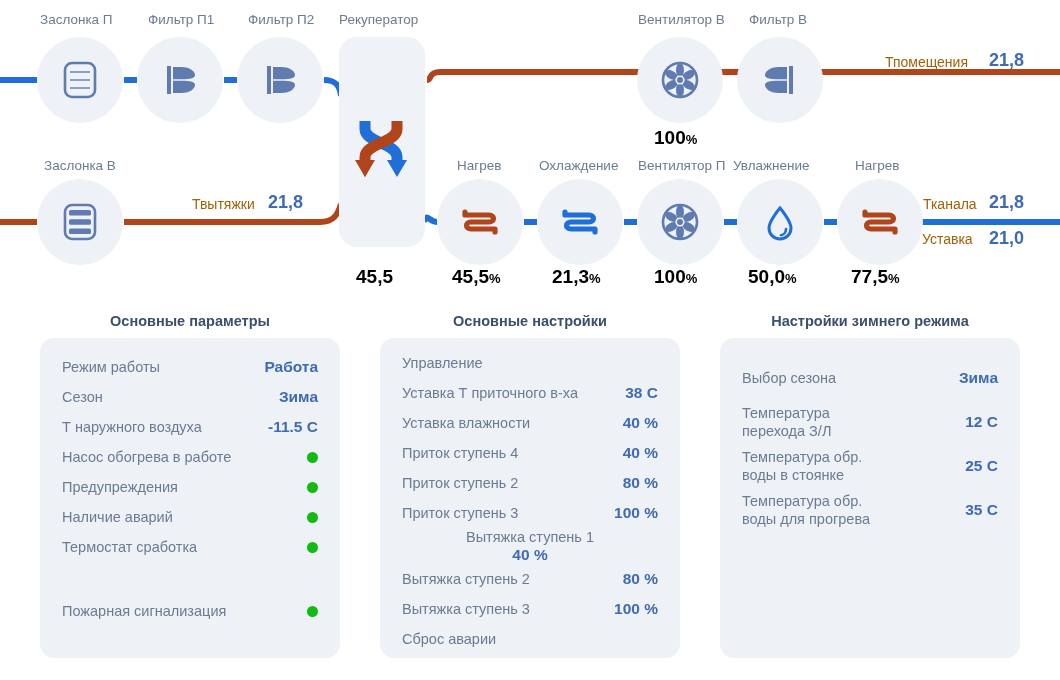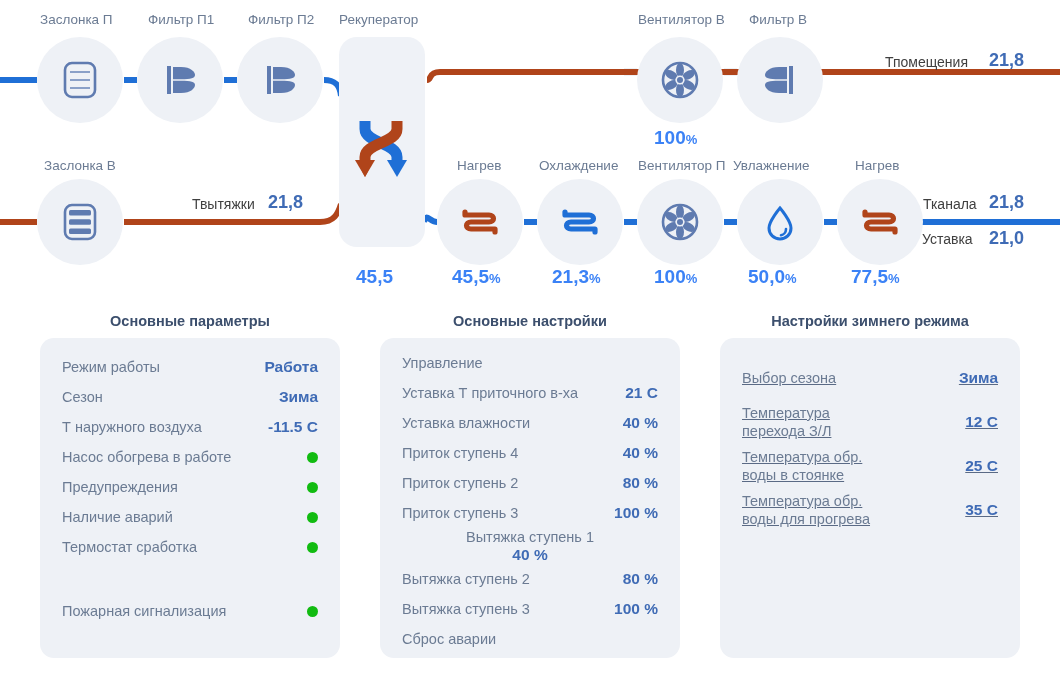--- a/index.html
+++ b/index.html
@@ -15,24 +15,24 @@
   
   #schematic { position:absolute; left:0; top:0; width:840px; height:300px; }
   #pipes { position:absolute; left:0; top:0; width:1060px; height:300px; }
 
   .node { position:absolute; width:86px; height:86px; border-radius:50%;
           background:#eef1f6; display:flex; align-items:center; justify-content:center; }
   .node.recup { width:86px; height:210px; border-radius:18px; background:#eff2f7; }
 
   .caption { position:absolute; font-size:13.5px; color:#6b7b93; white-space:nowrap; }
 
-  .valbig { position:absolute; font-size:19px; font-weight:bold; color:#3b82f6; white-space:nowrap; }
+  .valbig { position:absolute; font-size:19px; font-weight:bold; color:#000000; white-space:nowrap; }
   .valbig .pct { font-size:13px; font-weight:bold; }
 
-  .tlabel { position:absolute; font-size:14px; color:#404040; white-space:nowrap; }
+  .tlabel { position:absolute; font-size:14px; color:#a16207; white-space:nowrap; }
   .tval   { position:absolute; font-size:18px; font-weight:bold; color:#3f6bb5; white-space:nowrap; }
 
   
   .panel-title { position:absolute; font-size:14.5px; font-weight:bold; color:#3c4f6d;
                  text-align:center; white-space:nowrap; }
   .panel { position:absolute; background:#eef1f6; border-radius:14px; }
 
   .row { display:flex; align-items:center; justify-content:space-between;
          padding:0 22px; }
   .row .lbl { font-size:14.5px; color:#6b7b93; line-height:1.25; }
@@ -261,21 +261,21 @@
 
 <div class="panel-title" style="left:380px; top:313px; width:300px;">Основные настройки</div>
 <div class="panel" style="left:380px; top:338px; width:300px; height:320px;">
   <div id="rows-1" style="padding-top:10px;">
       <div class="row" style="min-height: 30px;">
         <div class="lbl" style="white-space: pre-line;">Управление</div>
         <div class="val"></div>
       </div>
       <div class="row" style="min-height: 30px;">
         <div class="lbl" style="white-space: pre-line;">Уставка Т приточного в-ха</div>
-        <div class="val">21 C</div>
+        <div class="val">38 C</div>
       </div>
       <div class="row" style="min-height: 30px; gap: 24px;">
         <div class="lbl" style="white-space: pre-line;">Уставка влажности</div>
         <div class="val">40 %</div>
       </div>
       <div class="row" style="min-height: 30px;">
         <div class="lbl" style="white-space: pre-line;">Приток ступень 4</div>
         <div class="val">40 %</div>
       </div>
       <div class="row" style="min-height: 30px;">
@@ -300,21 +300,21 @@
       </div>
       <div class="row" style="min-height: 30px;">
         <div class="lbl" style="white-space: pre-line;">Сброс аварии</div>
         <div class="val"></div>
       </div>
     </div>
 </div>
 
 <div class="panel-title" style="left:720px; top:313px; width:300px;">Настройки зимнего режима</div>
 <div class="panel" style="left:720px; top:338px; width:300px; height:320px;">
-  <div id="rows-2" style="padding-top:18px;text-decoration:underline;">
+  <div id="rows-2" style="padding-top:18px;">
       <div class="row" style="min-height: 44px;">
         <div class="lbl" style="white-space: pre-line;">Выбор сезона</div>
         <div class="val">Зима</div>
       </div>
       <div class="row" style="min-height: 44px;">
         <div class="lbl" style="white-space: pre-line;">Температура
 перехода З/Л</div>
         <div class="val">12 C</div>
       </div>
       <div class="row" style="min-height: 44px;">

